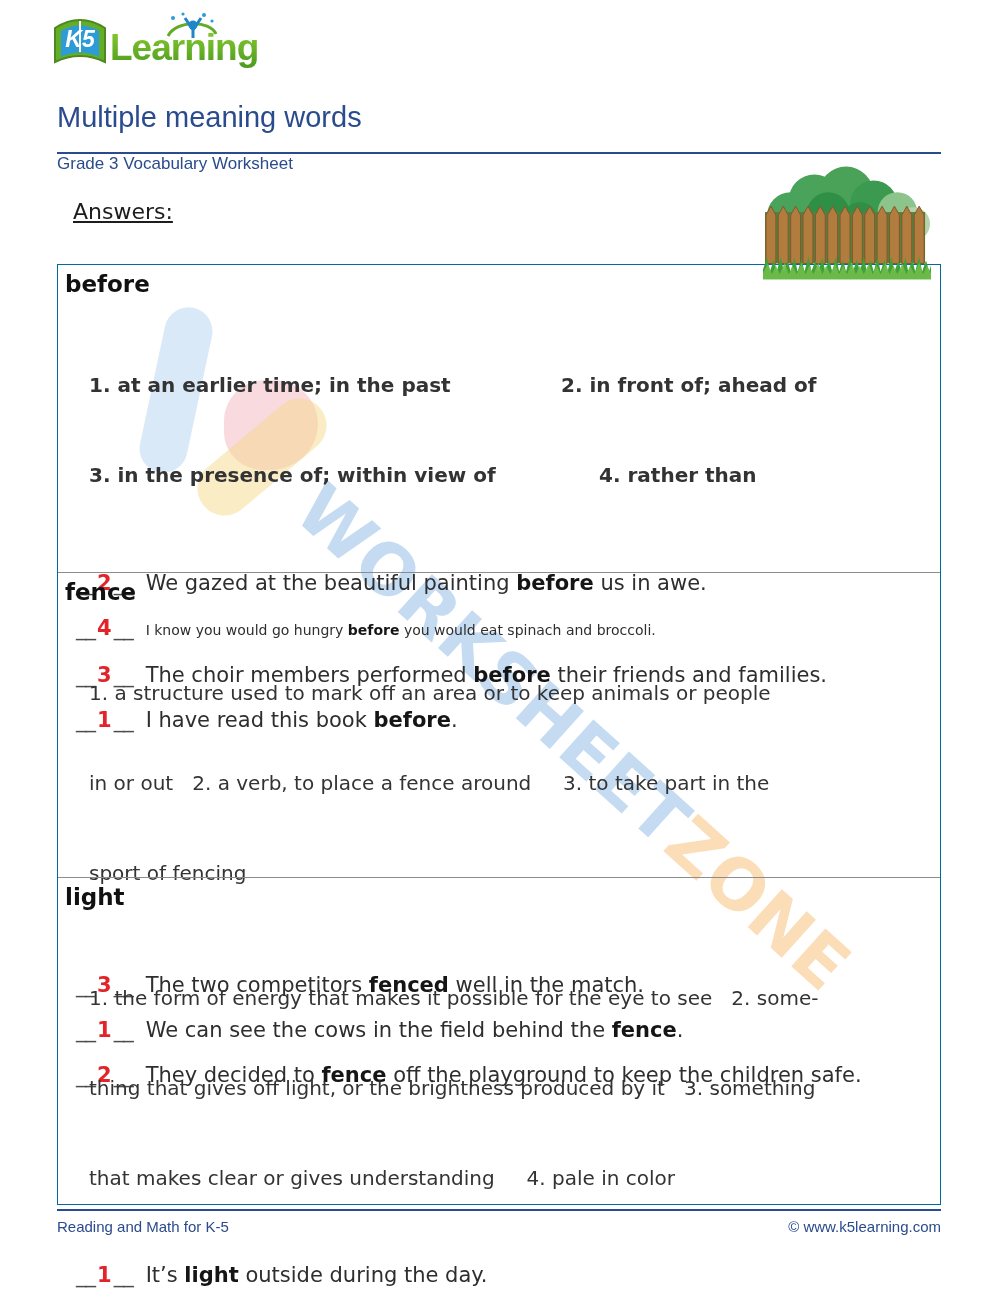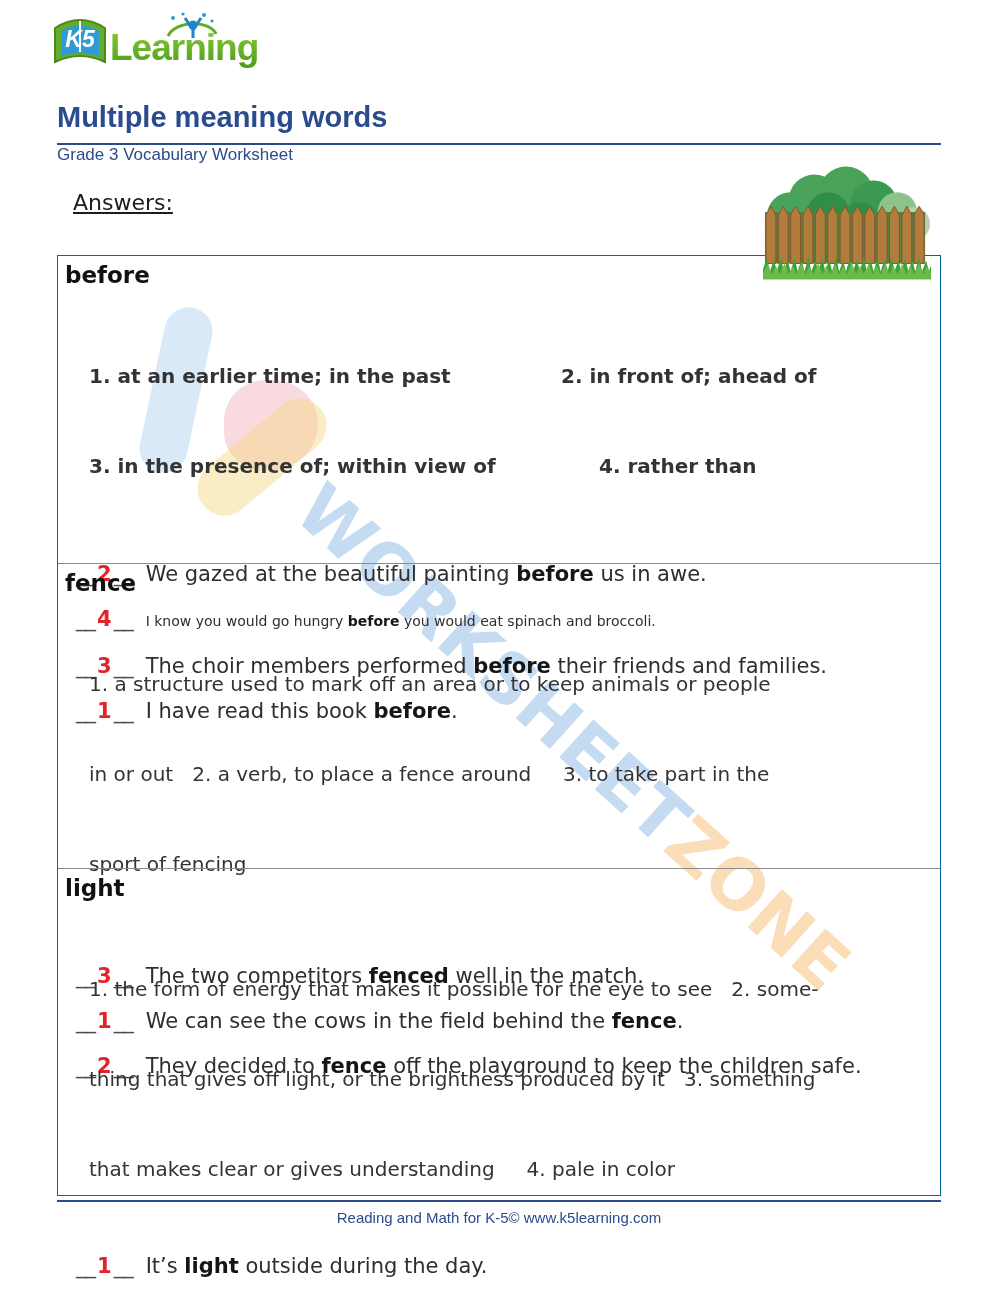--- a/index.html
+++ b/index.html
@@ -16,22 +16,22 @@
               letter-spacing:0px; white-space:nowrap; }
   .wm-text .wm-a { color:rgba(138,184,230,.5); }
   .wm-text .wm-b { color:rgba(246,180,95,.45); }
 
   
   .logo  { position:absolute; left:52px; top:12px; width:215px; height:62px; z-index:2; }
   .fence-art { position:absolute; left:763px; top:158px; width:168px; height:122px; z-index:2; }
 
   
   .content { position:relative; z-index:1; padding:0 59px 0 57px; }
-  .title { padding-top:101px; font-family:"Liberation Sans", sans-serif; font-size:29px; font-weight:700;
-           color:#2a4b8d; padding-bottom:9px; border-bottom:2px solid #2a4b8d; }
+  .title { padding-top:101px; font-family:"Liberation Sans", sans-serif; font-size:29px; font-weight:400;
+           color:#2a4b8d; padding-bottom:18px; border-bottom:2px solid #2a4b8d; }
   .subtitle { margin-top:0; font-family:"Liberation Sans", sans-serif; font-size:17px; color:#2a4b8d; }
   .answers-label { margin-top:25px; font-size:22px; color:#1d1d1d;margin-left:16px; }
   .answers-label span { text-decoration:underline; }
 
   .boxes { margin-top:40px; border:1px solid #0369a1; }
   .box { position:relative; background:transparent; padding-bottom:4px; }
   .box + .box { border-top:1px solid #8c8c8c; }
   .box-1 { height:307px; } .box-2 { height:305px; } .box-3 { height:327px; }
 
   .word { padding:6px 0 0 7px; font-size:23px; font-weight:700; color:#111; }
@@ -44,21 +44,21 @@
   .box-1 .ans-first { margin-top:19px; }
   .box-2 .ans-first { margin-top:23px; }
   .box-3 .ans-first { margin-top:8px; }
   .blank { color:#4c4c4c; letter-spacing:-1px; }
   .num { color:#e2232a; font-weight:700; padding:0 2px; }
   .sentence { margin-left:13px; }
   .sentence b { color:#151515; }
   .sentence-sm { font-size:14px; }
 
   .footer { margin-top:4px; border-top:2px solid #2a4b8d; padding-top:7px;
-            display:flex; justify-content:center;
+            display:flex; justify-content:space-between;
             font-family:"Liberation Sans", sans-serif; font-size:15px; color:#2a4b8d; }
 </style>
 </head>
 <body>
 
 <div class="page">
 
   <div class="wm wm-blue"></div>
   <div class="wm wm-pink"></div>
   <div class="wm wm-yellow"></div>

